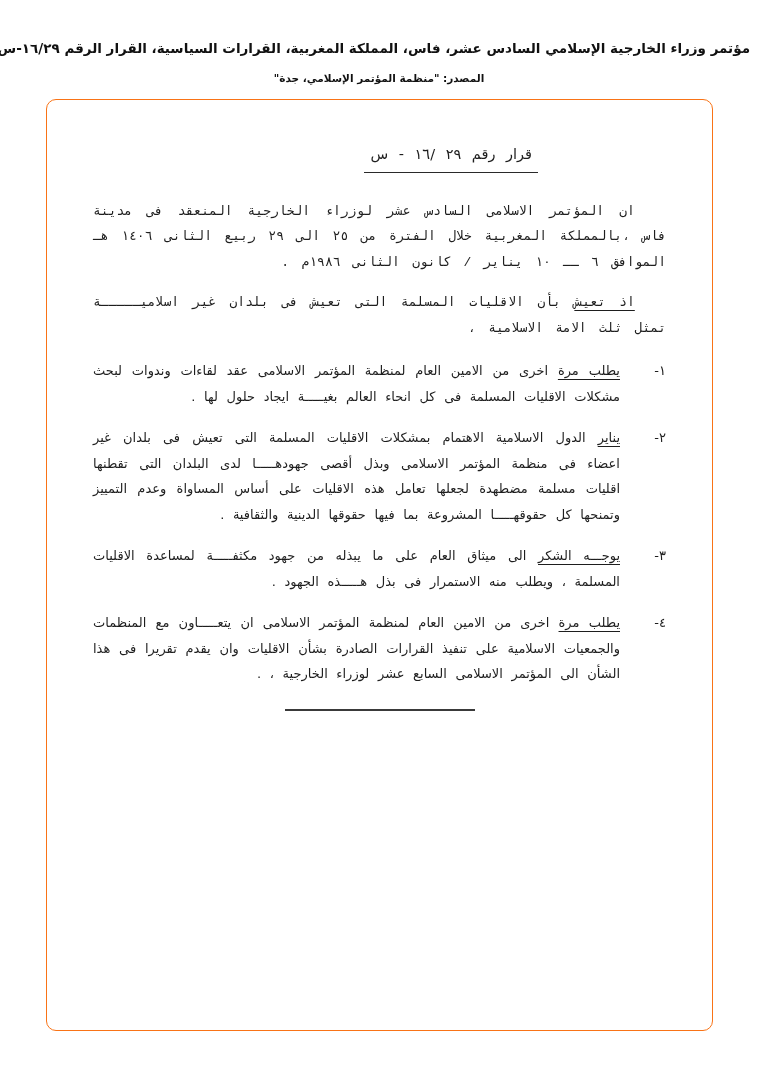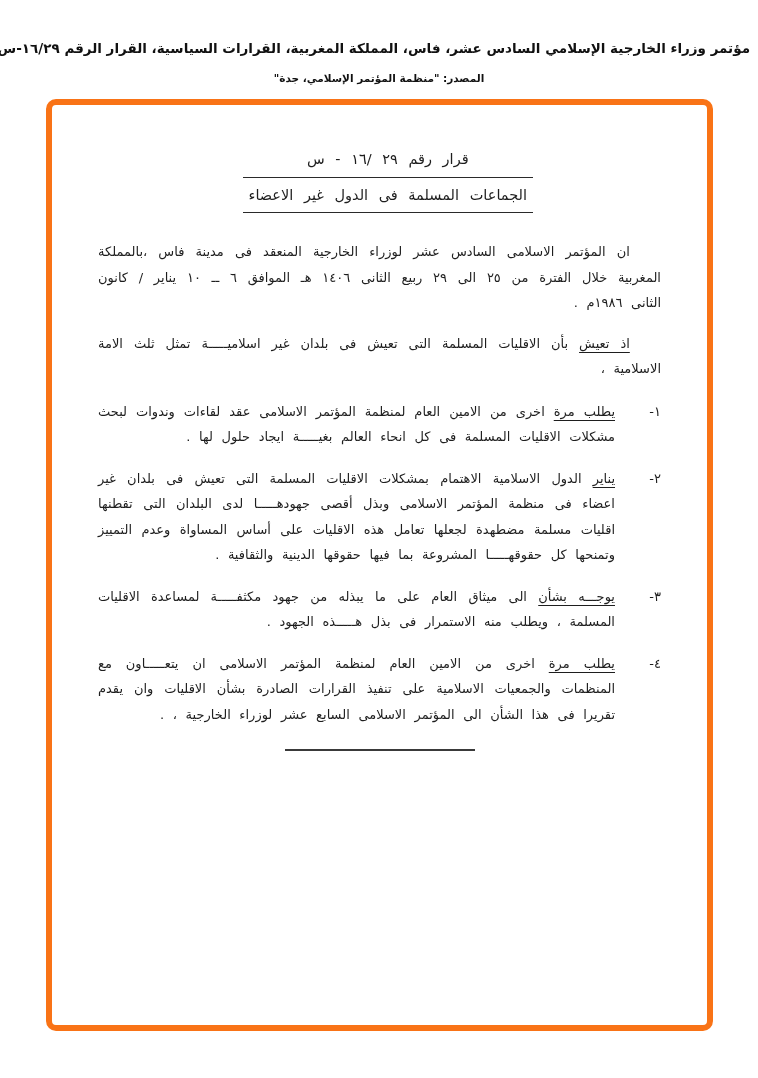--- a/index.html
+++ b/index.html
@@ -24,21 +24,21 @@
   .source-line {
     position: absolute; top: 72px; left: 0; right: 0;
     direction: rtl; text-align: center;
     font-weight: bold; font-size: 10.5px; color: #111;
   }
 
   
   .frame {
     position: absolute; left: 46px; top: 99px;
     width: 667px; height: 932px;
-    border: 6px solid #f97316;
+    border: 1px solid #f97316;
     border-radius: 10px;
     box-sizing: border-box;
     background: #ffffff;
   }
 
   
   .doc {
     position: absolute; top: 0; left: 46px; right: 46px;
     direction: rtl;
     font-size: 13px;
@@ -58,20 +58,21 @@
     border-bottom: 1.4px solid #2a2a2a;
     padding: 0 6px 4px 6px;
     margin-bottom: 5px;
     font-size: 14.5px;
     word-spacing: 6px;
     white-space: nowrap;
   }
   .para {
     margin: 0 0 14px 0;
     text-indent: 2.4em;
+    font-family: Liberation Mono, monospace;
   }
   .para:first-of-type { margin-bottom: 15px; }
   .u {
     text-decoration: underline;
     text-underline-offset: 4px;
     text-decoration-thickness: 1.2px;
   }
   .items { margin-top: 17px; }
   .item {
     position: relative;
@@ -94,21 +95,20 @@
 <div class="page">
 
   <div class="header-line">مؤتمر وزراء الخارجية الإسلامي السادس عشر، فاس، المملكة المغربية، القرارات السياسية، القرار الرقم ١٦/٢٩-س</div>
   <div class="source-line">المصدر:  "منظمة المؤتمر الإسلامي، جدة"</div>
 
   <div class="frame">
     <div class="doc">
 
       <div class="title-block">
         <span class="title-line">قرار رقم ٢٩ /١٦ - س</span>
-        <span class="title-line">الجماعات المسلمة فى الدول غير الاعضاء</span>
       </div>
 
       <p class="para"><span class="u"></span><span>ان المؤتمر الاسلامى السادس عشر لوزراء الخارجية المنعقد فى مدينة فاس ،بالمملكة المغربية خلال الفترة من ٢٥ الى ٢٩ ربيع الثانى ١٤٠٦ هـ الموافق ٦ ــ ١٠ يناير / كانون الثانى ١٩٨٦م .</span></p>
 
       <p class="para"><span class="u">اذ تعيش</span><span> بأن الاقليات المسلمة التى تعيش فى بلدان غير اسلاميـــــة تمثل ثلث الامة الاسلامية ،</span></p>
 
 
 
       <div class="items">
 
@@ -117,21 +117,21 @@
           <span class="u">يطلب مرة</span><span> اخرى من الامين العام لمنظمة المؤتمر الاسلامى عقد لقاءات وندوات لبحث مشكلات الاقليات المسلمة فى كل انحاء العالم بغيـــــة ايجاد حلول لها .</span>
         </div>
 
         <div class="item">
           <span class="item-num">٢-</span>
           <span class="u">يناير</span><span> الدول الاسلامية الاهتمام بمشكلات الاقليات المسلمة التى تعيش فى بلدان غير اعضاء فى منظمة المؤتمر الاسلامى وبذل أقصى جهودهـــــا لدى البلدان التى تقطنها اقليات مسلمة مضطهدة لجعلها تعامل هذه الاقليات على أساس المساواة وعدم التمييز وتمنحها كل حقوقهـــــا المشروعة بما فيها حقوقها الدينية والثقافية .</span>
         </div>
 
         <div class="item">
           <span class="item-num">٣-</span>
-          <span class="u">يوجـــه بشأن</span><span> الى ميثاق العام على ما يبذله من جهود مكثفـــــة لمساعدة الاقليات المسلمة ، ويطلب منه الاستمرار فى بذل هـــــذه الجهود .</span>
+          <span class="u">يوجـــه الشكر</span><span> الى ميثاق العام على ما يبذله من جهود مكثفـــــة لمساعدة الاقليات المسلمة ، ويطلب منه الاستمرار فى بذل هـــــذه الجهود .</span>
         </div>
 
         <div class="item">
           <span class="item-num">٤-</span>
           <span class="u">يطلب مرة</span><span> اخرى من الامين العام لمنظمة المؤتمر الاسلامى ان يتعـــــاون مع المنظمات والجمعيات الاسلامية على تنفيذ القرارات الصادرة بشأن الاقليات وان يقدم تقريرا فى هذا الشأن الى المؤتمر الاسلامى السابع عشر لوزراء الخارجية ، .</span>
         </div>
 
       </div>
 
       <div class="sep"></div>

